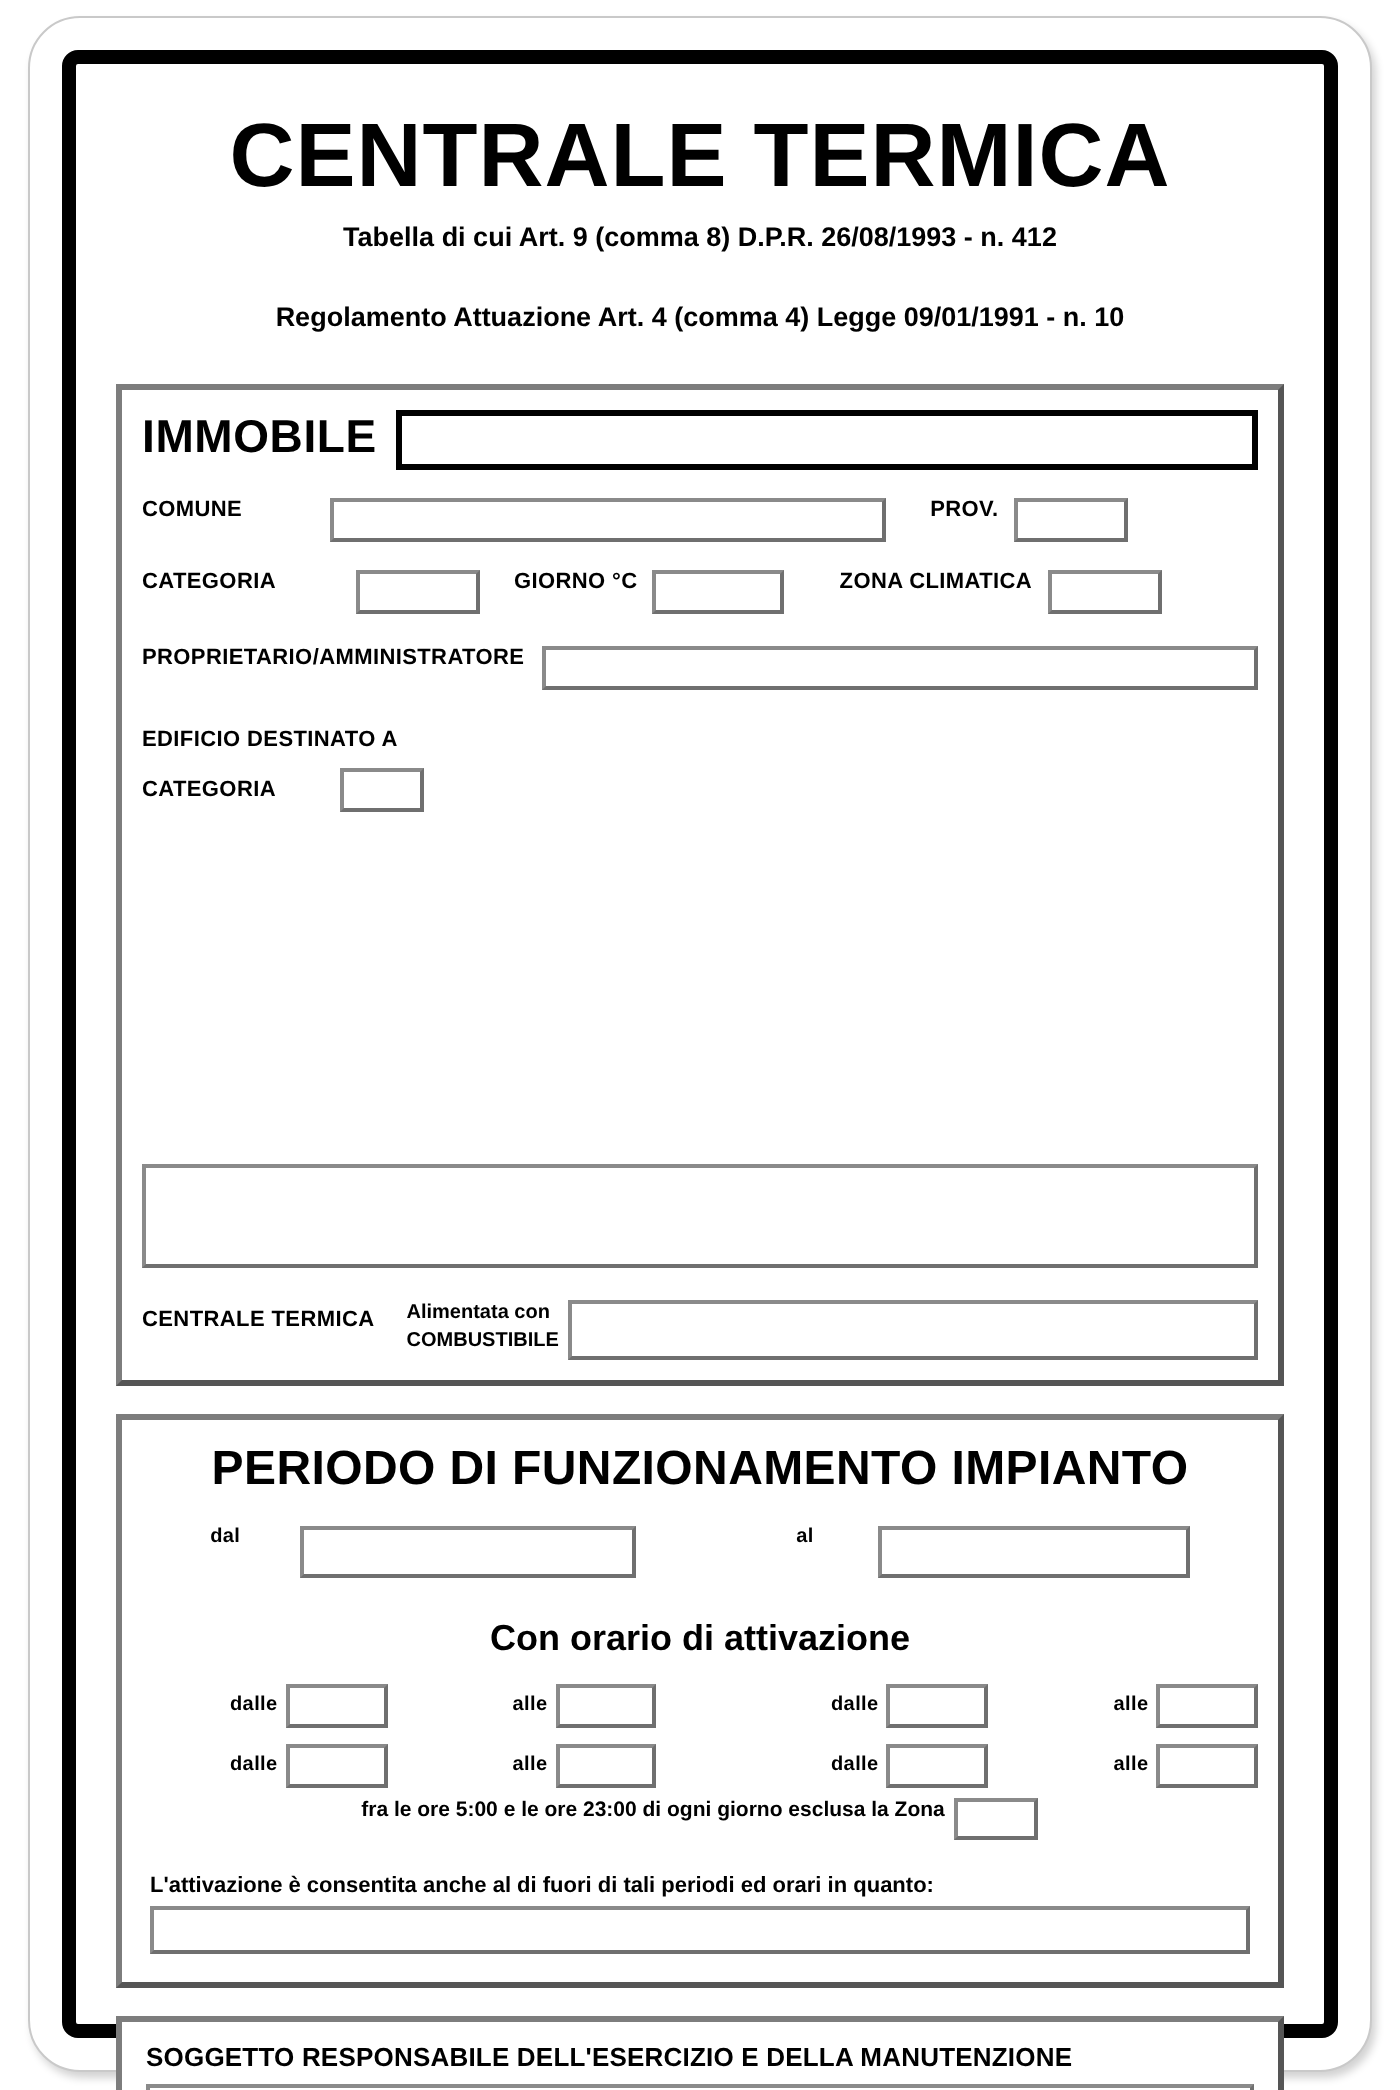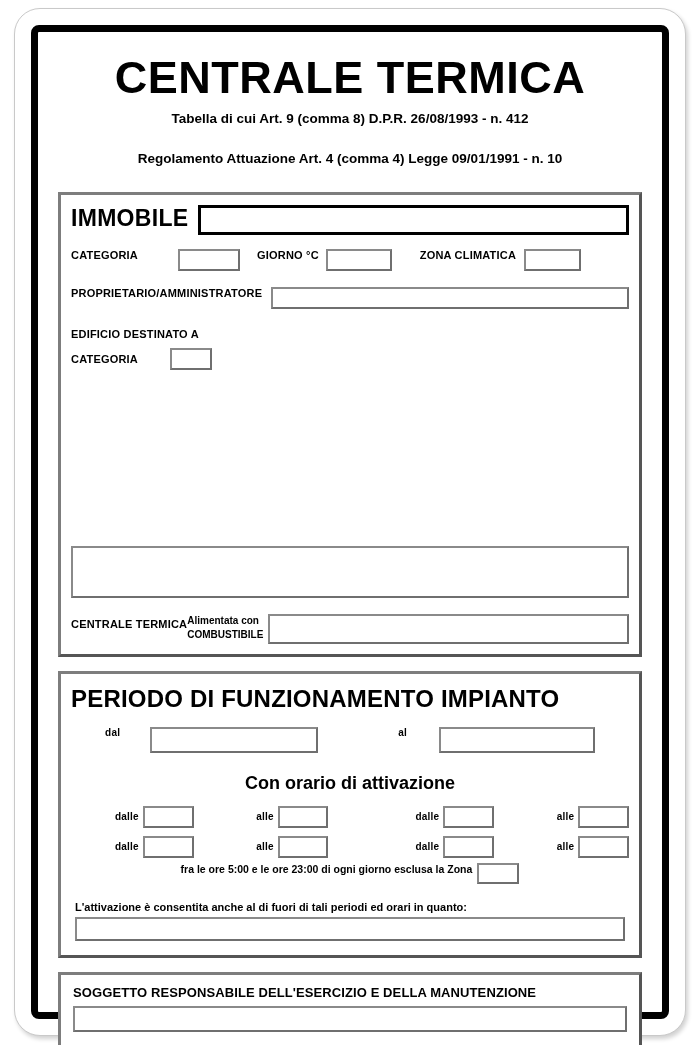--- a/index.html
+++ b/index.html
@@ -154,31 +154,32 @@
     border-bottom-color: #6f6f6f;
     height: 52px;
   }
 
   .r-ct { margin-top: 16px; align-items: flex-start; }
   .r-ct .l-ct { padding-top: 4px; }
   .l-alim {
     font-size: 10px;
     font-weight: bold;
     line-height: 1.35;
+    margin-left: 16px;
     white-space: nowrap;
   }
   .r-ct .f-comb {
     flex: 1 1 auto;
     margin-left: 5px;
     height: 30px;
   }
 
   
   .head2 {
-    text-align: left;
+    text-align: center;
     font-size: 24px;
     font-weight: bold;
     letter-spacing: 0.2px;
     margin-top: 3px;
     white-space: nowrap;
   }
   .r-dal {
     margin-top: 14px;
     justify-content: center;
     gap: 24px;
@@ -274,20 +275,26 @@
       <div class="subtitle">Tabella di cui Art. 9 (comma 8) D.P.R. 26/08/1993 - n. 412</div>
       <div class="subtitle second">Regolamento Attuazione Art. 4 (comma 4) Legge 09/01/1991 - n. 10</div>
 
       <div class="panel p1">
 
         <div class="row r-immobile">
           <span class="lbl big">IMMOBILE</span>
           <span class="fld thick"></span>
         </div>
 
+        <div class="row r-comune">
+          <span class="lbl">COMUNE</span>
+          <span class="fld f-comune"></span>
+          <span class="lbl l-prov">PROV.</span>
+          <span class="fld f-prov"></span>
+        </div>
 
         <div class="row r-alt">
           <span class="lbl">CATEGORIA</span>
           <span class="fld f-alt"></span>
           <span class="lbl l-giorno">GIORNO °C</span>
           <span class="fld f-giorno"></span>
           <span class="lbl l-zona">ZONA CLIMATICA</span>
           <span class="fld f-zona"></span>
         </div>
 

